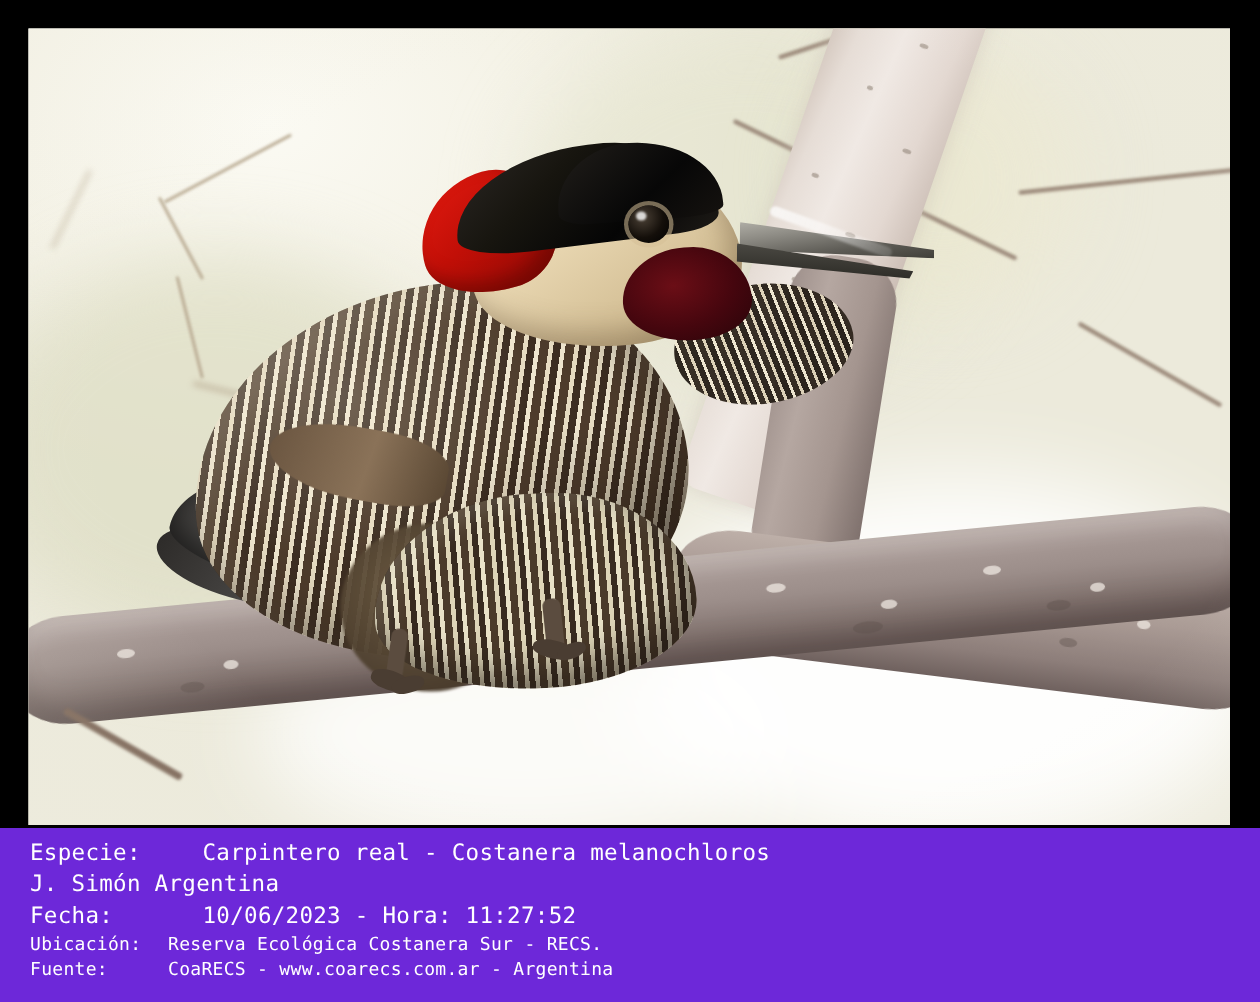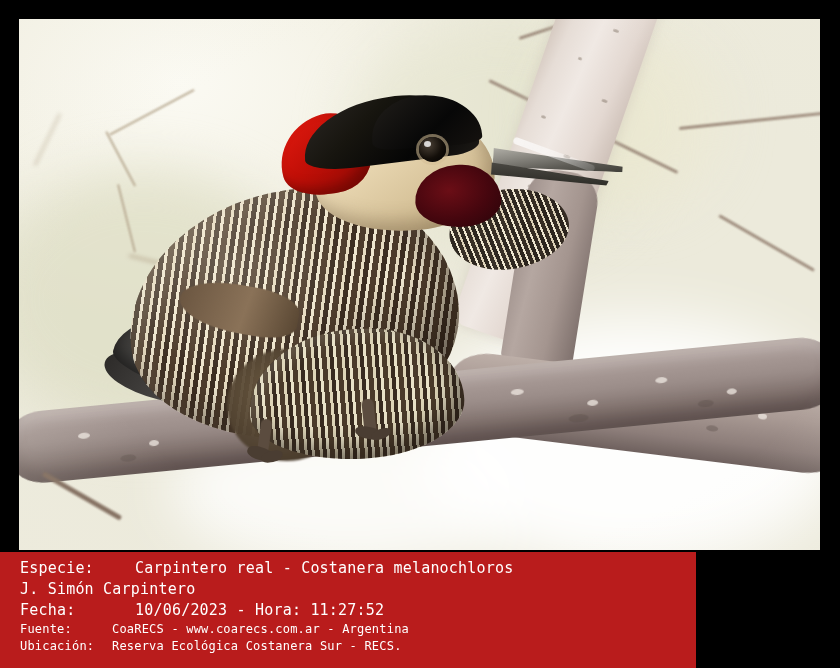--- a/index.html
+++ b/index.html
@@ -206,21 +206,21 @@
   .beak-hl{
     position:absolute; left:392px; top:52px; width:86px; height:7px;
     background:linear-gradient(90deg,rgba(255,255,255,.75),rgba(255,255,255,.15));
     transform:rotate(20deg); border-radius:4px; filter:blur(.7px);
   }
 
   .leg{ position:absolute; background:#5b4c3f; border-radius:5px; filter:blur(.3px);}
   .claw{ position:absolute; background:#4a3d32; border-radius:50% 40% 50% 40%; }
 
   
-  .caption{ position:absolute; left:0; top:552px; width:696px; height:116px; background:#b91c1c; }
+  .caption{ position:absolute; left:0; top:552px; width:840px; height:116px; background:#6d28d9; }
   .rows{ position:absolute; left:20px; top:6px; }
   .row{ display:flex; align-items:baseline; color:#fff; white-space:pre; }
   .row.big{ font-size:15px; line-height:21px; letter-spacing:.2px; }
   .row.small{ font-size:12px; line-height:17px; letter-spacing:.2px; }
   .row .k{ display:inline-block; }
   .row.big .k{ width:115px; }
   .row.small .k{ width:92px; }
   .row .v{ display:inline-block; }
 </style>
 </head>
@@ -330,35 +330,35 @@
 
   <div class="caption">
     <div class="rows">
 
       <div class="row big">
         <span class="k">Especie:</span>
         <span class="v">Carpintero real - Costanera melanochloros</span>
       </div>
 
       <div class="row big">
-        <span class="v">J. Simón Carpintero</span>
+        <span class="v">J. Simón Argentina</span>
       </div>
 
       <div class="row big">
         <span class="k">Fecha:</span>
         <span class="v">10/06/2023 - Hora: 11:27:52</span>
       </div>
 
       <div class="row small">
+        <span class="k">Ubicación:</span>
+        <span class="v">Reserva Ecológica Costanera Sur - RECS.</span>
+      </div>
+
+      <div class="row small">
         <span class="k">Fuente:</span>
         <span class="v">CoaRECS - www.coarecs.com.ar - Argentina</span>
       </div>
 
-      <div class="row small">
-        <span class="k">Ubicación:</span>
-        <span class="v">Reserva Ecológica Costanera Sur - RECS.</span>
-      </div>
-
     </div>
 
   </div>
 
 </div>
 
 </body></html>

